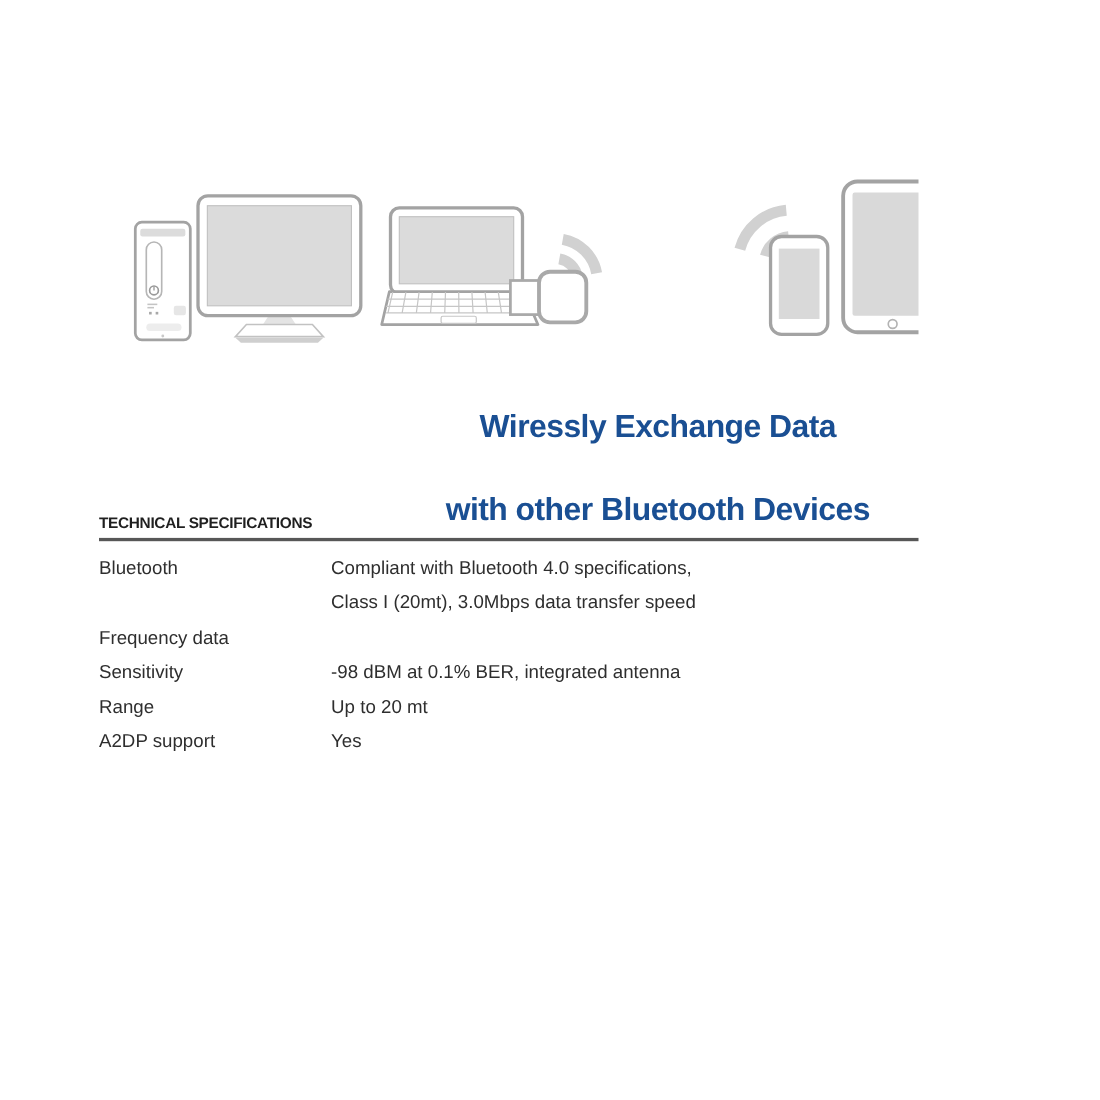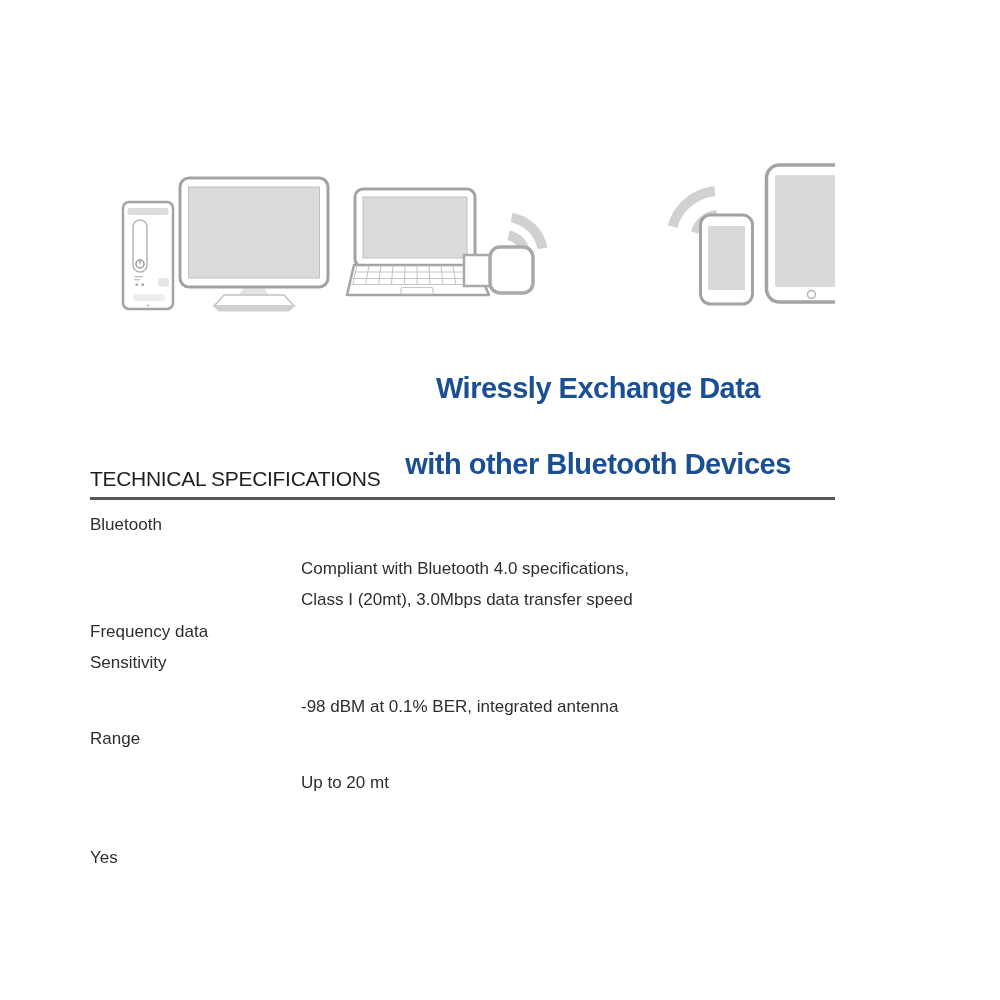--- a/index.html
+++ b/index.html
@@ -11,27 +11,27 @@
   #hero-art{position:absolute;left:95px;top:145px;width:780px;height:180px;}
   
   #hero-caption{
     position:absolute;left:298px;top:331px;width:600px;
     text-align:center;font-weight:bold;font-size:29px;line-height:38px;
     letter-spacing:-0.5px;white-space:pre-line;
   }
   
   #specs{position:absolute;left:90px;top:467px;width:836px;color:#2e2e2e;}
   #specs-title{
-    margin:0;font-size:21px;font-weight:normal;color:#1f1f1f;letter-spacing:-0.3px;
+    margin:0;font-size:14px;font-weight:bold;color:#1f1f1f;letter-spacing:-0.3px;
   }
   #specs-rule{height:2.5px;background:#575757;margin-top:6px;}
   #specs-table{margin-top:9px;font-size:17px;line-height:31.6px;}
   .spec-row{display:flex;align-items:flex-start;}
   .spec-label{width:211px;flex:0 0 211px;}
-  .spec-value{white-space:pre-line;margin-top:44px;}
+  .spec-value{white-space:pre-line;}
 </style>
 </head>
 <body>
 
 <div id="page">
 
   <svg id="hero-art" viewBox="0 0 780 180" xmlns="http://www.w3.org/2000/svg">
 
     <g fill="none" stroke="#d1d1d1" stroke-width="10">
       <path d="M429.7 106.5 A 20 20 0 0 0 413.5 90.3"></path>
@@ -114,18 +114,19 @@
       </div>
       <div class="spec-row">
         <div class="spec-label">Sensitivity</div>
         <div class="spec-value">-98 dBM at 0.1% BER, integrated antenna</div>
       </div>
       <div class="spec-row">
         <div class="spec-label">Range</div>
         <div class="spec-value">Up to 20 mt</div>
       </div>
       <div class="spec-row">
+        <div class="spec-label">A2DP support</div>
         <div class="spec-value">Yes</div>
       </div>
     </div>
   </section>
 
 </div>
 
 </body></html>

